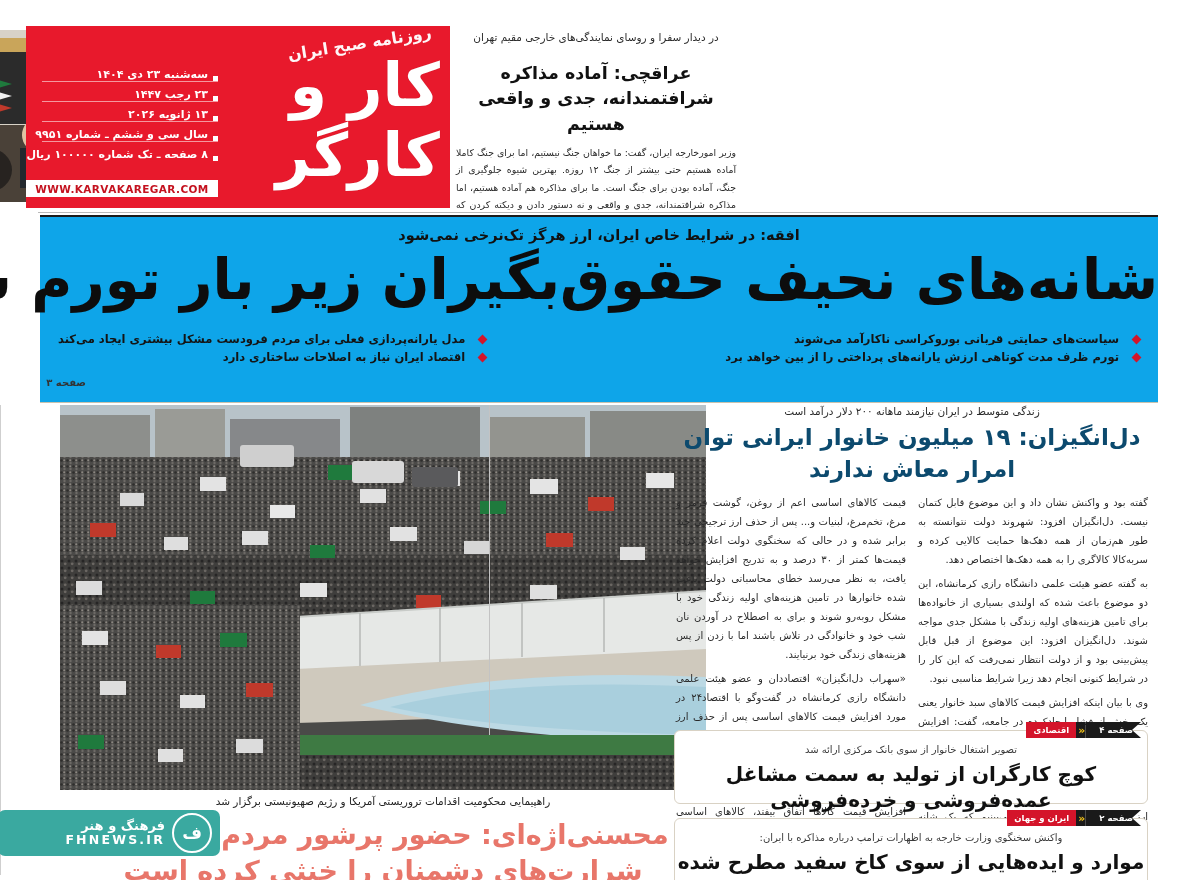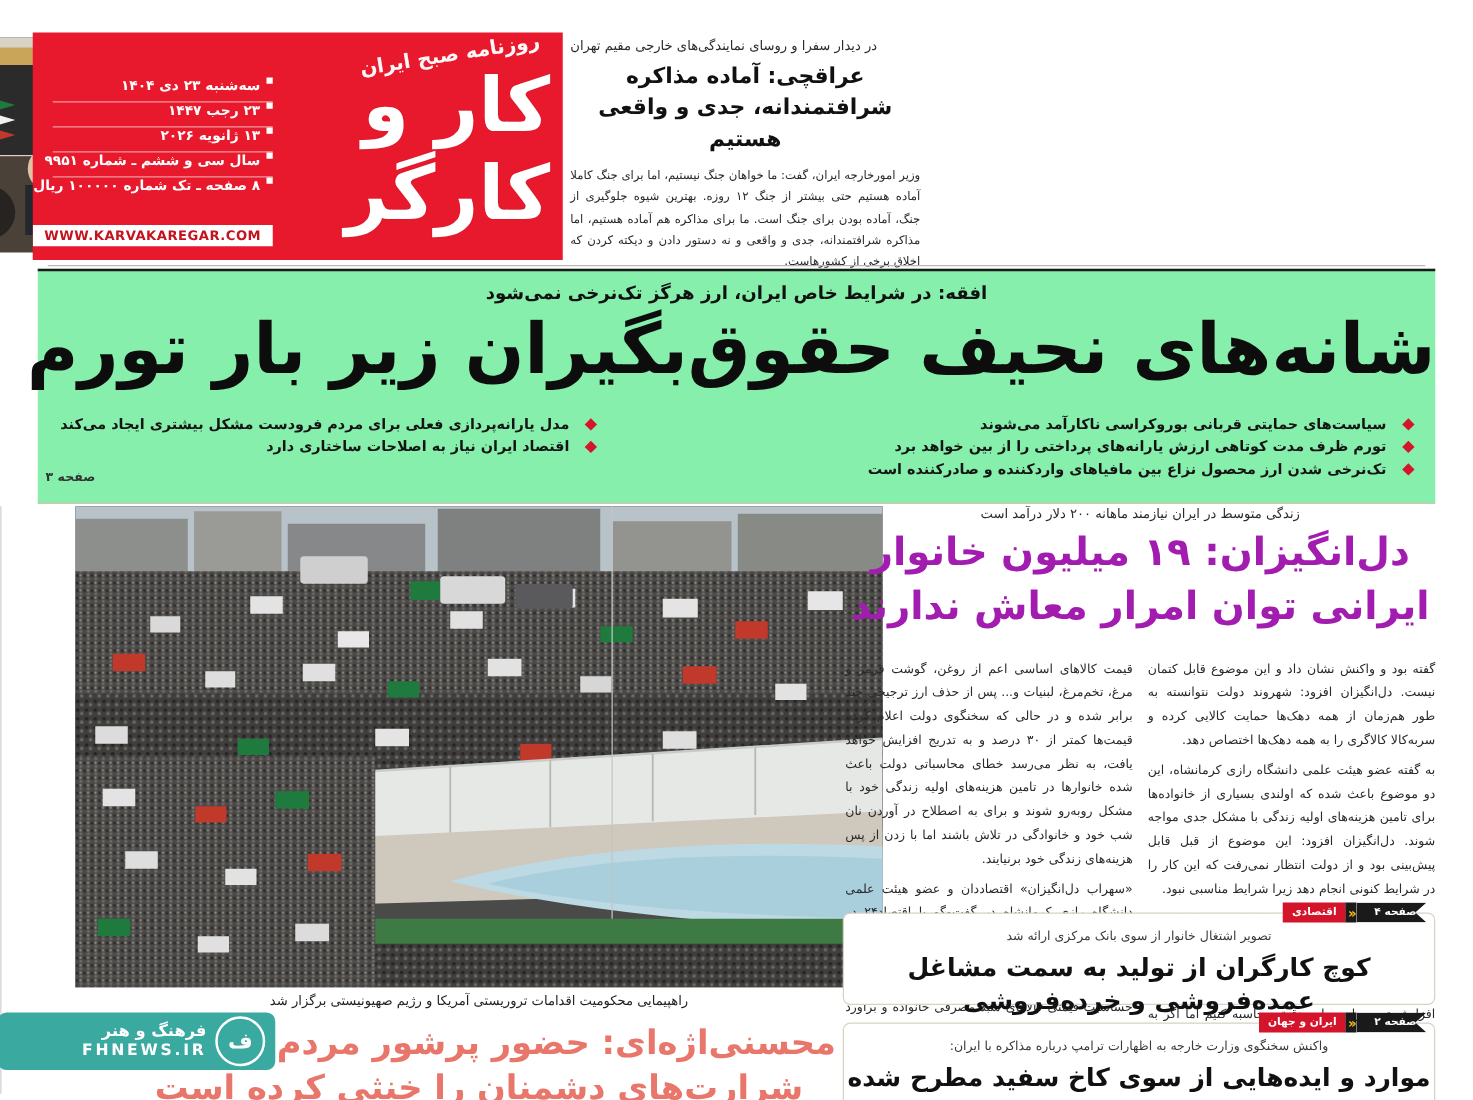--- a/index.html
+++ b/index.html
@@ -32,53 +32,53 @@
   .mh-script{
     position:absolute;right:18px;top:8px;
     font-size:16px;color:#fff;transform:rotate(-9deg);
     white-space:nowrap;font-weight:bold;opacity:.97;
   }
   .mh-dates{
     position:absolute;right:232px;top:36px;width:176px;
     display:flex;flex-direction:column;gap:0;
   }
   .mh-row{
-    display:flex;align-items:flex-start;justify-content:flex-start;
+    display:flex;align-items:flex-end;justify-content:flex-start;
     gap:5px;height:19px;border-bottom:1px solid rgba(255,255,255,.55);
     color:#fff;font-size:11px;font-weight:bold;white-space:nowrap;
     direction:rtl;
   }
   .mh-row:last-child{border-bottom:none;}
   .mh-bullet{width:5px;height:5px;background:#fff;flex:0 0 5px;}
   .mh-site{
     position:absolute;right:232px;top:154px;width:192px;height:17px;
     background:#fff;color:#c4121f;font-size:10.5px;font-weight:bold;
     display:flex;align-items:center;justify-content:center;
     letter-spacing:.4px;direction:ltr;
   }
 
   
   .lead-top{position:absolute;right:442px;top:30px;width:280px;}
-  .lead-kicker{font-size:10.5px;color:#2b2b2b;text-align:left;line-height:1.5;margin-bottom:3px;}
+  .lead-kicker{font-size:10.5px;color:#2b2b2b;text-align:center;line-height:1.5;margin-bottom:15px;}
   .lead-title{font-size:17.5px;font-weight:bold;color:#111;text-align:center;line-height:1.45;margin-bottom:7px;}
   .lead-body{font-size:9.4px;color:#2a2a2a;line-height:1.85;text-align:justify;}
   .lead-body p{margin:0 0 5px 0;}
   .lead-cont{font-size:9.5px;color:#333;text-align:left;margin-top:2px;font-weight:bold;}
 
   .photo-top{
     position:absolute;right:900px;top:30px;left:38px;width:400px;height:172px;
     overflow:hidden;background:#6c6257;
   }
 
   .rule-top{position:absolute;left:38px;right:38px;top:212px;height:0;border-top:1px solid #b9b9b9;}
 
   
   .banner{
-    position:absolute;left:30px;top:215px;width:1118px;height:185px;
-    background:#86efac;border-top:2px solid #1a1a1a;border-bottom:1px solid #c9c2ae;text-decoration:underline;
+    position:absolute;left:40px;top:215px;width:1118px;height:185px;
+    background:#0ea5e9;border-top:2px solid #1a1a1a;border-bottom:1px solid #c9c2ae;text-decoration:underline;
   }
   .banner-kicker{
     position:absolute;top:10px;right:0;left:0;text-align:center;
     font-size:14.5px;color:#111;font-weight:bold;
   }
   .banner-title{
     position:absolute;top:28px;right:0;left:0;text-align:center;
     font-size:56px;font-weight:bold;color:#0d0d0d;line-height:1.25;
     letter-spacing:-1px;white-space:nowrap;
   }
@@ -106,21 +106,21 @@
   .photo-headline{
     position:absolute;right:442px;left:0;top:412px;width:646px;
     text-align:center;font-size:27px;font-weight:bold;color:#e8766a;
     line-height:1.35;
   }
 
   .vrule{position:absolute;right:658px;top:0;width:0;height:330px;border-right:1px solid #c3c3c3;}
 
   .rightcol{position:absolute;right:0;top:0;width:472px;}
   .rc-kicker{font-size:10.5px;color:#2b2b2b;text-align:center;margin-bottom:4px;}
-  .rc-title{font-size:31px;font-weight:bold;color:#a21caf;text-align:center;line-height:1.4;margin-bottom:18px;}
+  .rc-title{font-size:23px;font-weight:bold;color:#0c4a6e;text-align:center;line-height:1.4;margin-bottom:8px;}
   .rc-cols{display:flex;gap:12px;direction:rtl;}
   .rc-col{flex:1 1 0;font-size:10px;line-height:1.9;color:#2a2a2a;text-align:justify;}
   .rc-col p{margin:0 0 5px 0;}
   .rc-cont{font-size:9.5px;font-weight:bold;color:#333;text-align:left;margin-top:4px;}
 
   
   .teaser{
     position:absolute;right:0;width:472px;
     border:1px solid #d9d2c4;border-radius:6px;background:#fff;
   }
@@ -256,24 +256,20 @@
     <div class="banner-title">شانه‌های نحیف حقوق‌بگیران زیر بار تورم سنگین</div>
     <div class="banner-bullets">
       <div class="bcol right">
         <div class="bline">
           <span class="diamond"></span>
           <span>سیاست‌های حمایتی قربانی بوروکراسی ناکارآمد می‌شوند</span>
         </div>
         <div class="bline">
           <span class="diamond"></span>
           <span>تورم ظرف مدت کوتاهی ارزش یارانه‌های پرداختی را از بین خواهد برد</span>
-        </div>
-        <div class="bline">
-          <span class="diamond"></span>
-          <span>تک‌نرخی شدن ارز محصول نزاع بین مافیاهای واردکننده و صادرکننده است</span>
         </div>
       </div>
       <div class="bcol left">
         <div class="bline">
           <span class="diamond"></span>
           <span>مدل یارانه‌پردازی فعلی برای مردم فرودست مشکل بیشتری ایجاد می‌کند</span>
         </div>
         <div class="bline">
           <span class="diamond"></span>
           <span>اقتصاد ایران نیاز به اصلاحات ساختاری دارد</span>

